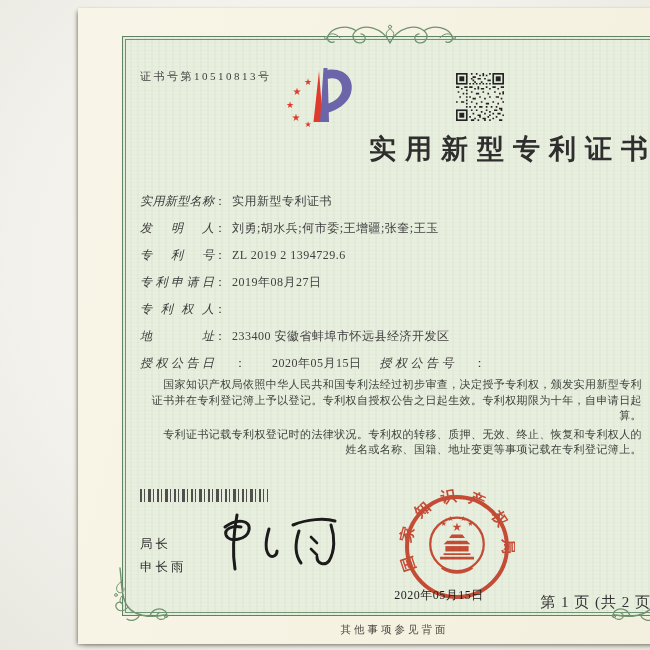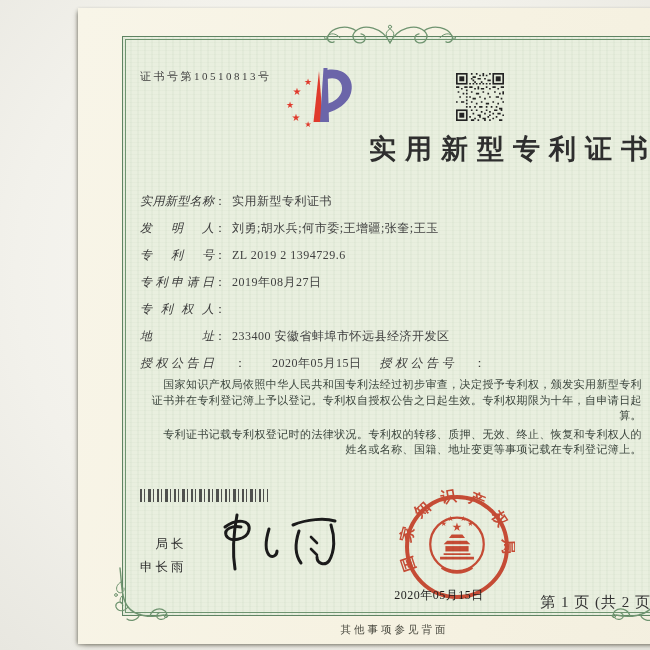--- a/index.html
+++ b/index.html
@@ -56,21 +56,21 @@
   .paras p{margin:0 0 3px 0;font-size:11px;line-height:15.5px;text-indent:2em;letter-spacing:.4px;text-align:right;}
   .barcode{
     position:absolute;left:17px;top:452px;width:128px;height:13px;opacity:.82;
     background:repeating-linear-gradient(90deg,
       #2e2e2e 0 2px, transparent 2px 4px,
       #2e2e2e 4px 5px, transparent 5px 8px,
       #2e2e2e 8px 11px, transparent 11px 13px,
       #2e2e2e 13px 14px, transparent 14px 17px);
   }
   .signer{position:absolute;left:17px;top:496px;font-size:12.5px;color:#2f2f2f;letter-spacing:3px;}
-  .signer div{line-height:23px;text-align:right;}
+  .signer div{line-height:23px;}
   .signature{position:absolute;left:80px;top:466px;}
   .seal{position:absolute;left:276px;top:452px;mix-blend-mode:multiply;opacity:.93;}
   .seal-date{
     position:absolute;left:248px;top:550px;width:136px;text-align:center;
     font-size:12px;color:#1d1d1d;letter-spacing:.5px;z-index:3;
   }
   .pageinfo{
     position:absolute;left:0;right:0;bottom:3px;text-align:right;
     font-size:15px;color:#333;letter-spacing:1px;
   }

